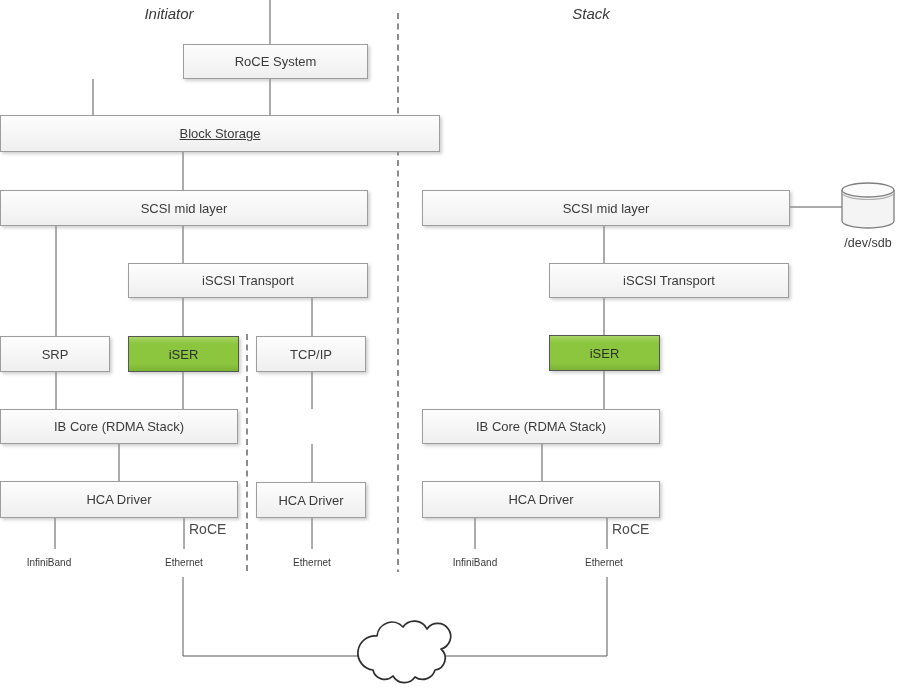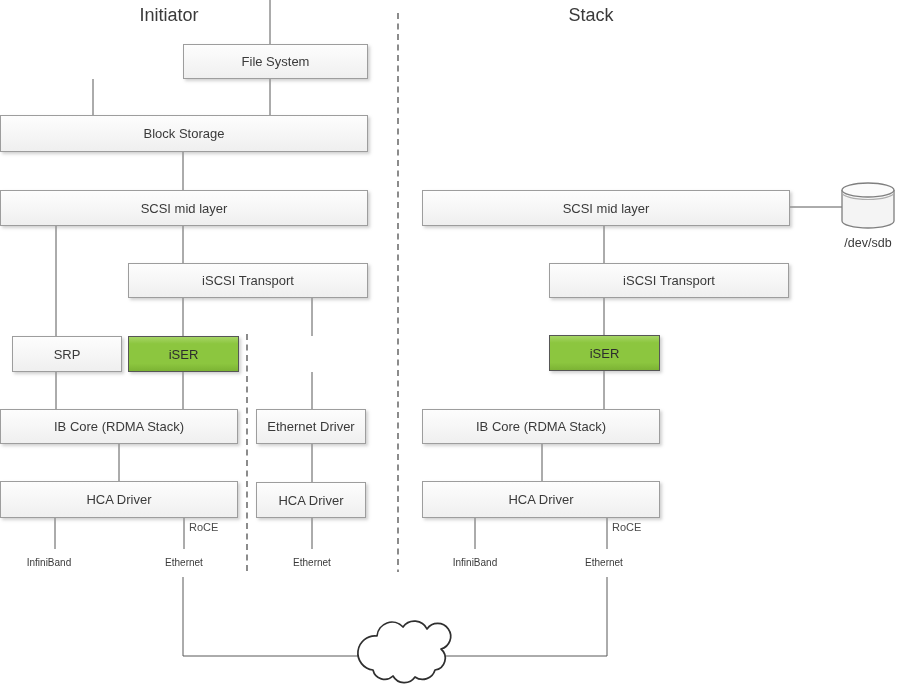--- a/index.html
+++ b/index.html
@@ -29,22 +29,22 @@
     color:#2d2d2d;
     text-align:right;
   }
   .lbl{
     position:absolute;
     font-size:10px;
     text-align:center;
     color:#3a3a3a;
     white-space:nowrap;
   }
-  .lbl.small{font-size:11px;color:#4a4a4a;text-align:left;}
-  .section-title{font-size:18px;}
+  .lbl.small{font-size:14px;color:#4a4a4a;text-align:left;}
+  .section-title{font-size:15px;font-style:italic;}
 </style>
 </head>
 <body>
 
 <div id="canvas">
 
   <svg id="wires" width="900" height="688" viewBox="0 0 900 688" fill="none" xmlns="http://www.w3.org/2000/svg">
 
     <g stroke="#595959" stroke-width="1">
       <line x1="270" y1="0" x2="270" y2="44"></line>
@@ -96,28 +96,28 @@
                a 12 12 0 0 1 -6 21
                a 13 13 0 0 1 -20 7
                a 13 13 0 0 1 -22 -1
                a 12 12 0 0 1 -20 -6 z" fill="#ffffff" stroke="#2f2f2f" stroke-width="1.7" stroke-linejoin="round"></path>
     </g>
   </svg>
 
   <div class="lbl section-title" style="left:119px;top:5px;width:100px;">Initiator</div>
   <div class="lbl section-title" style="left:541px;top:5px;width:100px;">Stack</div>
 
-  <div class="box" style="left:183px;top:44px;width:185px;height:35px;">File System</div>
-  <div class="box" style="left:0px;top:115px;width:368px;height:37px;">Block Storage</div>
+  <div class="box" style="left:183px;top:44px;width:185px;height:35px;">RoCE System</div>
+  <div class="box" style="left:0px;top:115px;width:440px;height:37px;text-decoration:underline;">Block Storage</div>
   <div class="box" style="left:0px;top:190px;width:368px;height:36px;">SCSI mid layer</div>
   <div class="box" style="left:128px;top:263px;width:240px;height:35px;">iSCSI Transport</div>
-  <div class="box" style="left:12px;top:336px;width:110px;height:36px;">SRP</div>
+  <div class="box" style="left:0px;top:336px;width:110px;height:36px;">SRP</div>
   <div class="box green" style="left:128px;top:336px;width:111px;height:36px;">iSER</div>
+  <div class="box" style="left:256px;top:336px;width:110px;height:36px;">TCP/IP</div>
   <div class="box" style="left:0px;top:409px;width:238px;height:35px;">IB Core (RDMA Stack)</div>
-  <div class="box" style="left:256px;top:409px;width:110px;height:35px;">Ethernet Driver</div>
   <div class="box" style="left:0px;top:481px;width:238px;height:37px;">HCA Driver</div>
   <div class="box" style="left:256px;top:482px;width:110px;height:36px;">HCA Driver</div>
 
   <div class="box" style="left:422px;top:190px;width:368px;height:36px;">SCSI mid layer</div>
   <div class="box" style="left:549px;top:263px;width:240px;height:35px;">iSCSI Transport</div>
   <div class="box green" style="left:549px;top:335px;width:111px;height:36px;">iSER</div>
   <div class="box" style="left:422px;top:409px;width:238px;height:35px;">IB Core (RDMA Stack)</div>
   <div class="box" style="left:422px;top:481px;width:238px;height:37px;">HCA Driver</div>
 
   <div class="lbl small" style="left:189px;top:521px;">RoCE</div>

